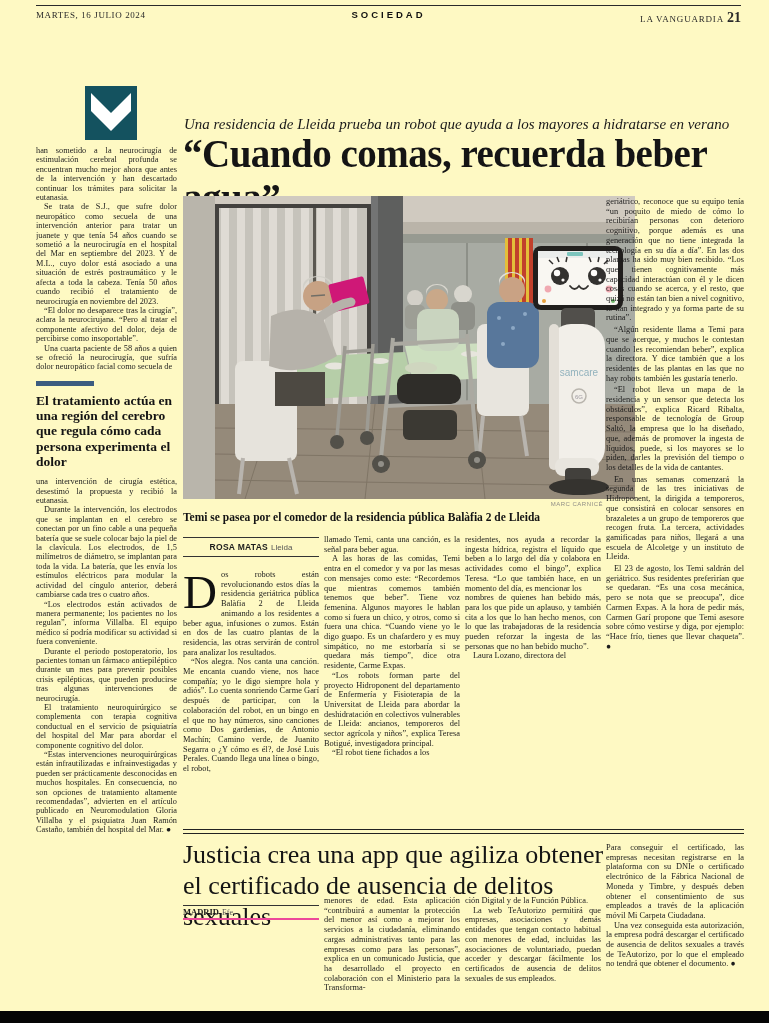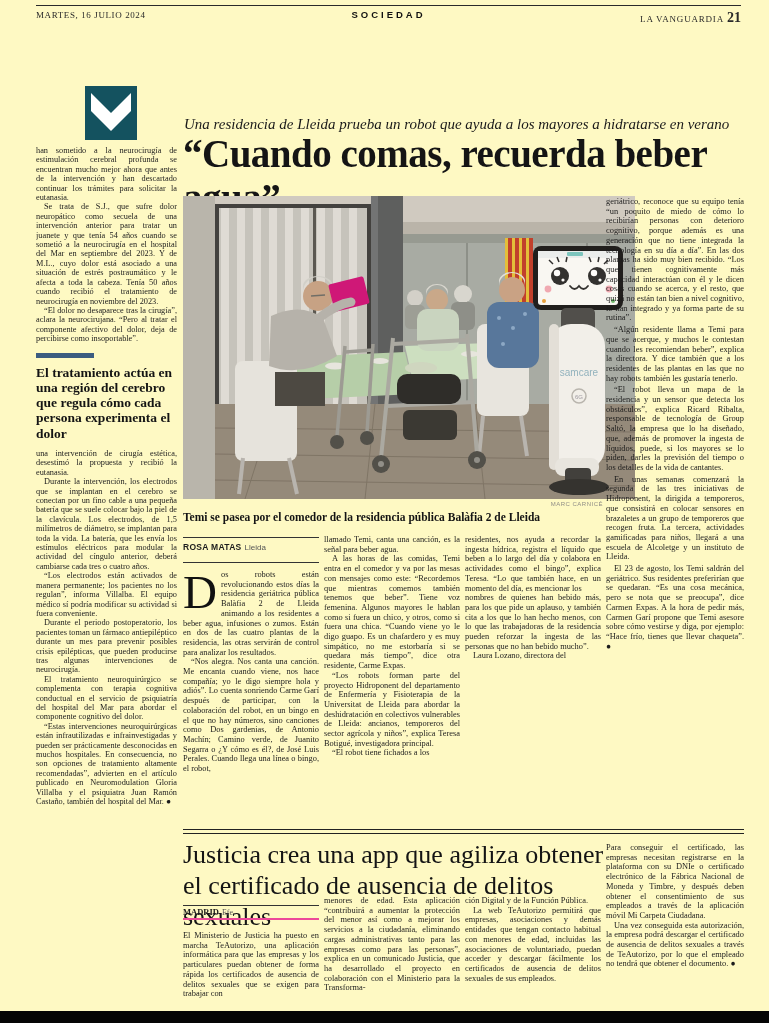--- a/index.html
+++ b/index.html
@@ -25,21 +25,21 @@
   
   .kicker{position:absolute;left:184px;top:116px;width:575px;font-style:italic;font-size:15px;color:#1a1a1a;}
   .headline{position:absolute;left:183px;top:132px;width:582px;font-size:39px;line-height:44px;
         font-weight:bold;letter-spacing:-.5px;color:#151515;}
   .photo{position:absolute;left:183px;top:196px;width:420px;height:303px;background:#b9b5ab;padding-left:32px;}
   .credit{position:absolute;left:183px;top:501px;width:420px;text-align:right;font-size:6px;
         font-family:"Liberation Sans",sans-serif;color:#8f8d86;letter-spacing:.5px;}
   .caption{position:absolute;left:183px;top:511px;width:560px;font-weight:bold;font-size:11.5px;color:#141414;}
 
   .bylineblock{position:absolute;left:183px;top:537px;width:136px;border-top:1px solid #333;border-bottom:1px solid #333;
-        padding:4px 0 10px 0;font-family:"Liberation Sans",sans-serif;font-size:8.5px;}
+        padding:4px 0 4px 0;font-family:"Liberation Sans",sans-serif;font-size:8.5px;text-align:center;}
   .bylineblock .auth{font-weight:bold;letter-spacing:.3px;}
   .bylineblock .plc{color:#555;font-size:8px;margin-left:3px;}
 
   .col{position:absolute;overflow:hidden;}
   .col .p{font-size:8.4px;line-height:9.7px;}
   .c1{left:183px;top:570px;width:136px;height:258px;}
   .c2{left:324px;top:535px;width:136px;height:293px;}
   .c3{left:465px;top:535px;width:136px;height:293px;}
   .c4{left:606px;top:197px;width:138px;height:630px;}
   .c4 .p{margin-bottom:2px;}
@@ -73,20 +73,21 @@
     <div class="arrowbox">
       <svg width="52" height="54" viewBox="0 0 52 54">
         <rect x="0" y="0" width="52" height="54" fill="#14525f"></rect>
         <path d="M6 7 L26 27 L46 7 L46 25 L26 45 L6 25 Z" fill="#ffffff"></path>
       </svg>
     </div>
     <div class="leftbody">
       <p class="p first">han sometido a la neurocirugía de estimulación cerebral profunda se encuentran mucho mejor ahora que antes de la intervención y han descartado continuar los trámites para solicitar la eutanasia.</p>
       <p class="p">Se trata de S.J., que sufre dolor neuropático como secuela de una intervención anterior para tratar un juanete y que tenía 54 años cuando se sometió a la neurocirugía en el hospital del Mar en septiembre del 2023. Y de M.L., cuyo dolor está asociado a una situación de estrés postraumático y le afecta a toda la cabeza. Tenía 50 años cuando recibió el tratamiento de neurocirugía en noviembre del 2023.</p>
       <p class="p">“El dolor no desaparece tras la cirugía”, aclara la neurocirujana. “Pero al tratar el componente afectivo del dolor, deja de percibirse como insoportable”.</p>
+      <p class="p">Una cuarta paciente de 58 años a quien se ofreció la neurocirugía, que sufría dolor neuropático facial como secuela de</p>
       <div class="pq">
         <div class="pqbar"></div>
         <div class="pqtext">El tratamiento actúa en una región del cerebro que regula cómo cada persona experimenta el dolor</div>
       </div>
       <p class="p first">una intervención de cirugía estética, desestimó la propuesta y recibió la eutanasia.</p>
       <p class="p">Durante la intervención, los electrodos que se implantan en el cerebro se conectan por un fino cable a una pequeña batería que se suele colocar bajo la piel de la clavícula. Los electrodos, de 1,5 milímetros de diámetro, se implantan para toda la vida. La batería, que les envía los estímulos eléctricos para modular la actividad del cíngulo anterior, deberá cambiarse cada tres o cuatro años.</p>
       <p class="p">“Los electrodos están activados de manera permanente; los pacientes no los regulan”, informa Villalba. El equipo médico sí podría modificar su actividad si fuera conveniente.</p>
       <p class="p">Durante el periodo postoperatorio, los pacientes toman un fármaco antiepiléptico durante un mes para prevenir posibles crisis epilépticas, que pueden producirse tras algunas intervenciones de neurocirugía.</p>
       <p class="p">El tratamiento neuroquirúrgico se complementa con terapia cognitiva conductual en el servicio de psiquiatría del hospital del Mar para abordar el componente cognitivo del dolor.</p>
       <p class="p">“Estas intervenciones neuroquirúrgicas están infrautilizadas e infrainvestigadas y pueden ser prácticamente desconocidas en muchos hospitales. En consecuencia, no son opciones de tratamiento altamente recomendadas”, advierten en el artículo publicado en Neuromodulation Gloria Villalba y el psiquiatra Juan Ramón Castaño, también del hospital del Mar. ●</p>
@@ -272,23 +273,20 @@
     <p class="p">En unas semanas comenzará la segunda de las tres iniciativas de Hidroponent, la dirigida a temporeros, que consistirá en colocar sensores en brazaletes a un grupo de temporeros que recogen fruta. La tercera, actividades gamificadas para niños, llegará a una escuela de Alcoletge y un instituto de Lleida.</p>
     <p class="p">El 23 de agosto, los Temi saldrán del geriátrico. Sus residentes preferirían que se quedaran. “Es una cosa mecánica, pero se nota que se preocupa”, dice Carmen Expas. A la hora de pedir más, Carmen Garí propone que Temi asesore sobre cómo vestirse y diga, por ejemplo: “Hace frío, tienes que llevar chaqueta”. ●</p>
   </div>
 
   <div class="dblrule"></div>
   <div class="bheadline">Justicia crea una app que agiliza obtener el certificado de ausencia de delitos sexuales</div>
   <div class="bbyline">
     <span class="auth">MADRID</span><span class="agc">Efe</span>
   </div>
 
-  <div class="col b1">
-    <p class="p first">El Ministerio de Justicia ha puesto en marcha TeAutorizo, una aplicación informática para que las empresas y los particulares puedan obtener de forma rápida los certificados de ausencia de delitos sexuales que se exigen para trabajar con</p>
-  </div>
   <div class="col b2">
     <p class="p first">menores de edad. Esta aplicación “contribuirá a aumentar la protección del menor así como a mejorar los servicios a la ciudadanía, eliminando cargas administrativas tanto para las empresas como para las personas”, explica en un comunicado Justicia, que ha desarrollado el proyecto en colaboración con el Ministerio para la Transforma-</p>
   </div>
   <div class="col b3">
     <p class="p first">ción Digital y de la Función Pública.</p>
     <p class="p">La web TeAutorizo permitirá que empresas, asociaciones y demás entidades que tengan contacto habitual con menores de edad, incluidas las asociaciones de voluntariado, puedan acceder y descargar fácilmente los certificados de ausencia de delitos sexuales de sus empleados.</p>
   </div>
   <div class="col b4">
     <p class="p first">Para conseguir el certificado, las empresas necesitan registrarse en la plataforma con su DNIe o certificado electrónico de la Fábrica Nacional de Moneda y Timbre, y después deben obtener el consentimiento de sus empleados a través de la aplicación móvil Mi Carpeta Ciudadana.</p>
     <p class="p">Una vez conseguida esta autorización, la empresa podrá descargar el certificado de ausencia de delitos sexuales a través de TeAutorizo, por lo que el empleado no tendrá que obtener el documento. ●</p>

